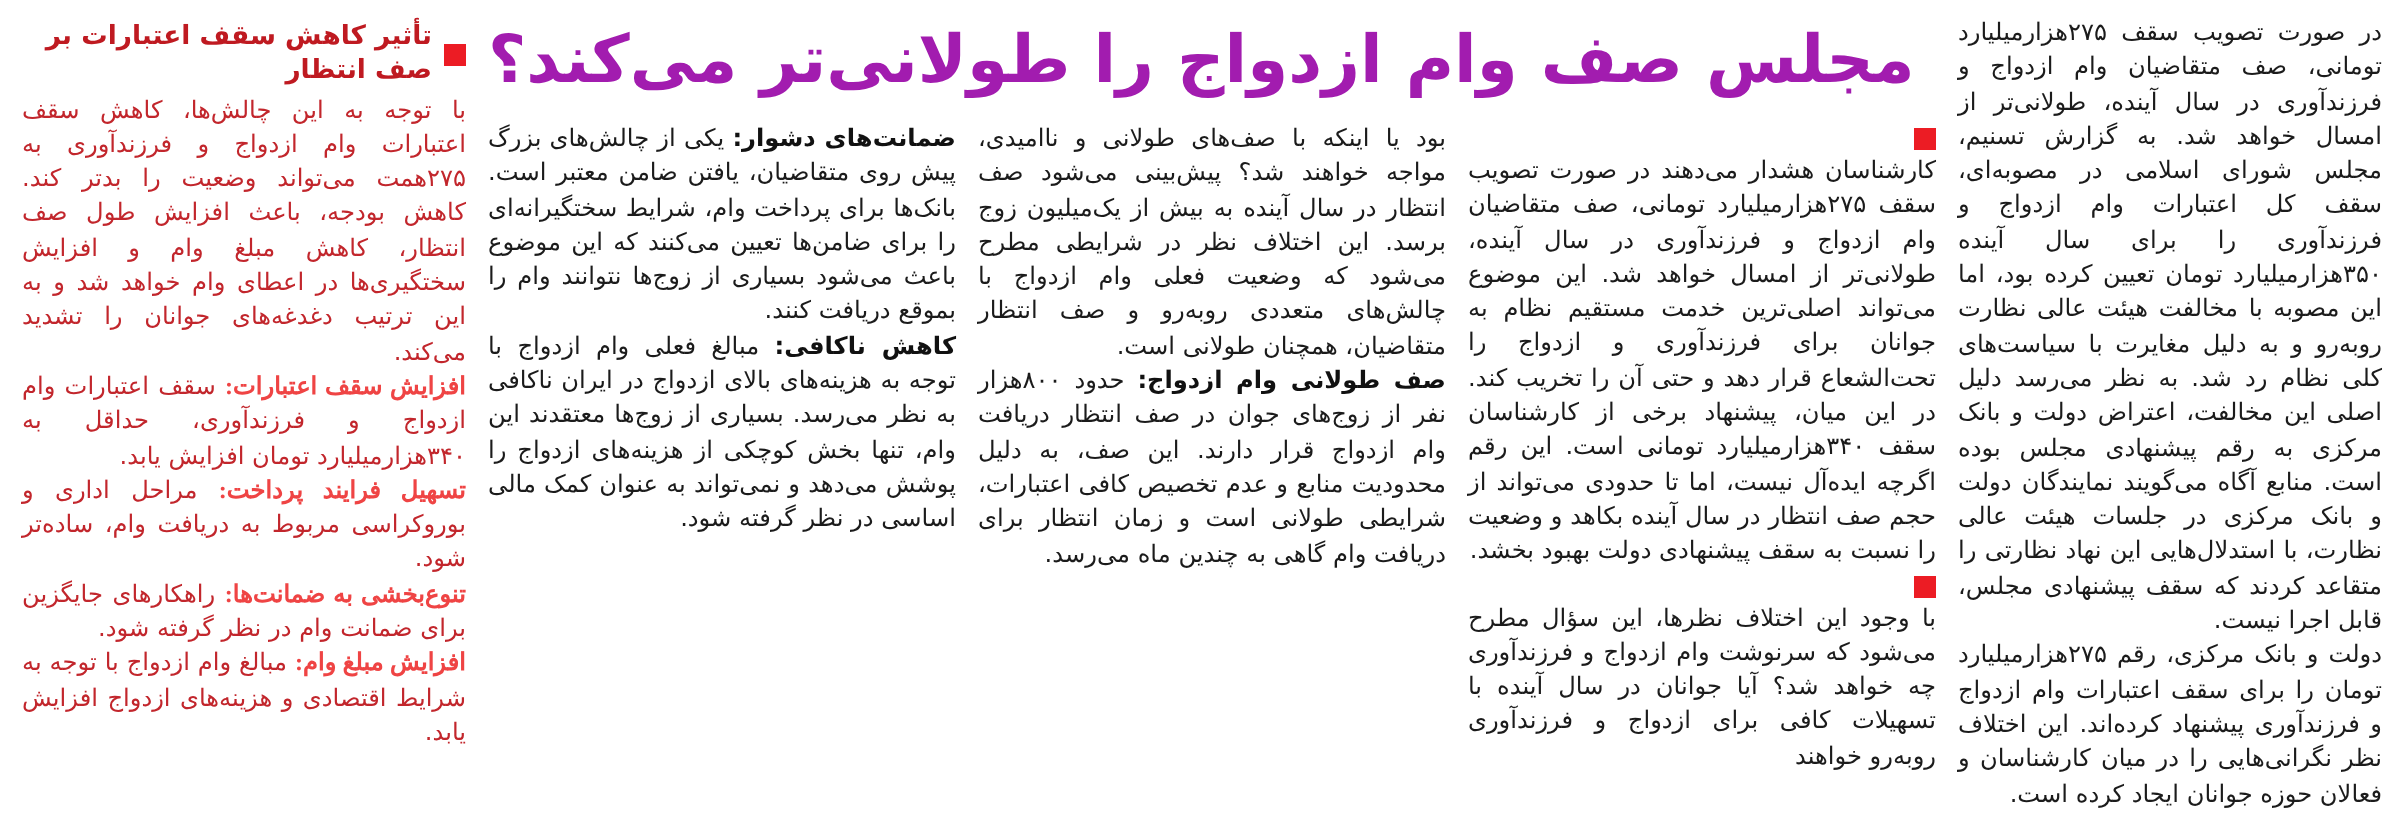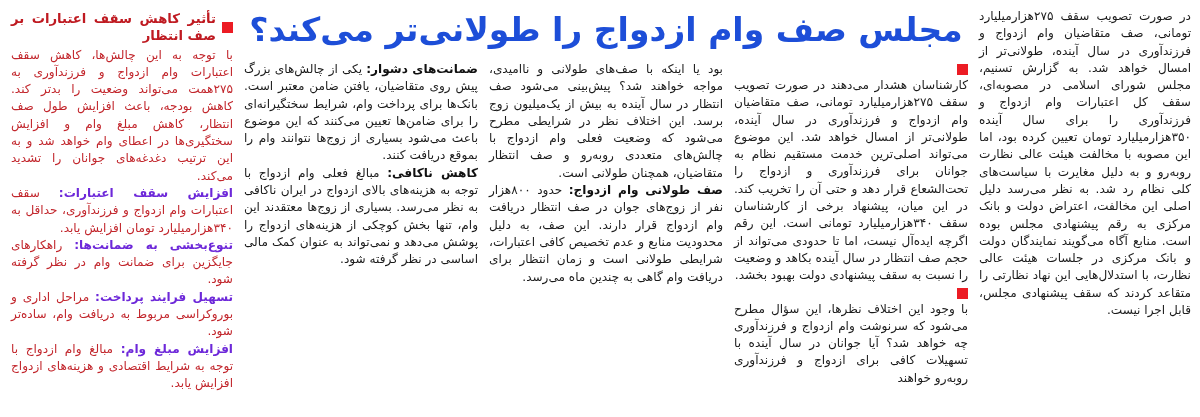--- a/index.html
+++ b/index.html
@@ -16,56 +16,58 @@
     box-sizing:border-box;
     width:1200px;height:417px;
   }
   .col{flex:0 0 auto;text-align:justify;font-size:12.1px;line-height:17.3px;}
   .col-lede{width:212px;padding-top:3px;}
   .mid{width:724px;display:flex;flex-direction:column;}
   .mid-cols{display:flex;gap:11px;flex:1;}
   .col-2,.col-3,.col-4{width:234px;}
   .col-red{width:222px;padding-top:2px;}
   .headline{
-    text-align:center;
+    text-align:left;
     font-weight:900;
     font-size:33px;
     line-height:46px;
     letter-spacing:-0.5px;
-    color:#1d4ed8;
+    color:#a21caf;
     height:56px;
     box-sizing:border-box;
     padding-top:2px;
     white-space:nowrap;
   }
   p.para{margin:0;}
   .lead{font-weight:bold;color:#111;}
   .sec-title{
     display:flex;align-items:center;gap:6px;
     font-weight:bold;font-size:13.2px;
     margin:3px 0 2px 0;
+    text-align:right;
   }
   .sq{
     flex:0 0 auto;
     width:11px;height:11px;
     background:#ec1c24;
     display:inline-block;
   }
   .col-red{color:#c2262c;}
   .col-red .sec-title{color:#bf1a21;}
-  .col-red .lead{color:#6d28d9;}
+  .col-red .lead{color:#ef4444;font-family:Liberation Serif, serif;}
   .col-red p.para{color:#c2262c;}
 </style>
 </head>
 <body>
 
 <div class="page">
 
   <div class="col col-lede">
     <p class="para"><span>در صورت تصویب سقف ۲۷۵هزارمیلیارد تومانی، صف متقاضیان وام ازدواج و فرزندآوری در سال آینده، طولانی‌تر از امسال خواهد شد. به گزارش تسنیم، مجلس شورای اسلامی در مصوبه‌ای، سقف کل اعتبارات وام ازدواج و فرزندآوری را برای سال آینده ۳۵۰هزارمیلیارد تومان تعیین کرده بود، اما این مصوبه با مخالفت هیئت عالی نظارت روبه‌رو و به دلیل مغایرت با سیاست‌های کلی نظام رد شد. به نظر می‌رسد دلیل اصلی این مخالفت، اعتراض دولت و بانک مرکزی به رقم پیشنهادی مجلس بوده است. منابع آگاه می‌گویند نمایندگان دولت و بانک مرکزی در جلسات هیئت عالی نظارت، با استدلال‌هایی این نهاد نظارتی را متقاعد کردند که سقف پیشنهادی مجلس، قابل اجرا نیست.</span></p>
+    <p class="para"><span>دولت و بانک مرکزی، رقم ۲۷۵هزارمیلیارد تومان را برای سقف اعتبارات وام ازدواج و فرزندآوری پیشنهاد کرده‌اند. این اختلاف نظر نگرانی‌هایی را در میان کارشناسان و فعالان حوزه جوانان ایجاد کرده است.</span></p>
   </div>
 
   <div class="mid">
     <div class="headline">مجلس صف وام ازدواج را طولانی‌تر می‌کند؟</div>
     <div class="mid-cols">
 
       <div class="col col-2">
         <div class="sec-title">
           <span class="sq"></span>
         </div>
@@ -89,19 +91,19 @@
     </div>
   </div>
 
   <div class="col col-red">
     <div class="sec-title">
       <span class="sq"></span>
       <span>تأثیر کاهش سقف اعتبارات بر صف انتظار</span>
     </div>
     <p class="para"><span>با توجه به این چالش‌ها، کاهش سقف اعتبارات وام ازدواج و فرزندآوری به ۲۷۵همت می‌تواند وضعیت را بدتر کند. کاهش بودجه، باعث افزایش طول صف انتظار، کاهش مبلغ وام و افزایش سختگیری‌ها در اعطای وام خواهد شد و به این ترتیب دغدغه‌های جوانان را تشدید می‌کند.</span></p>
     <p class="para"><strong class="lead">افزایش سقف اعتبارات:</strong> <span>سقف اعتبارات وام ازدواج و فرزندآوری، حداقل به ۳۴۰هزارمیلیارد تومان افزایش یابد.</span></p>
+    <p class="para"><strong class="lead">تسهیل فرایند پرداخت:</strong> <span>مراحل اداری و بوروکراسی مربوط به دریافت وام، ساده‌تر شود.</span></p>
     <p class="para"><strong class="lead">تنوع‌بخشی به ضمانت‌ها:</strong> <span>راهکارهای جایگزین برای ضمانت وام در نظر گرفته شود.</span></p>
-    <p class="para"><strong class="lead">تسهیل فرایند پرداخت:</strong> <span>مراحل اداری و بوروکراسی مربوط به دریافت وام، ساده‌تر شود.</span></p>
     <p class="para"><strong class="lead">افزایش مبلغ وام:</strong> <span>مبالغ وام ازدواج با توجه به شرایط اقتصادی و هزینه‌های ازدواج افزایش یابد.</span></p>
 
   </div>
 
 </div>
 
 </body></html>

